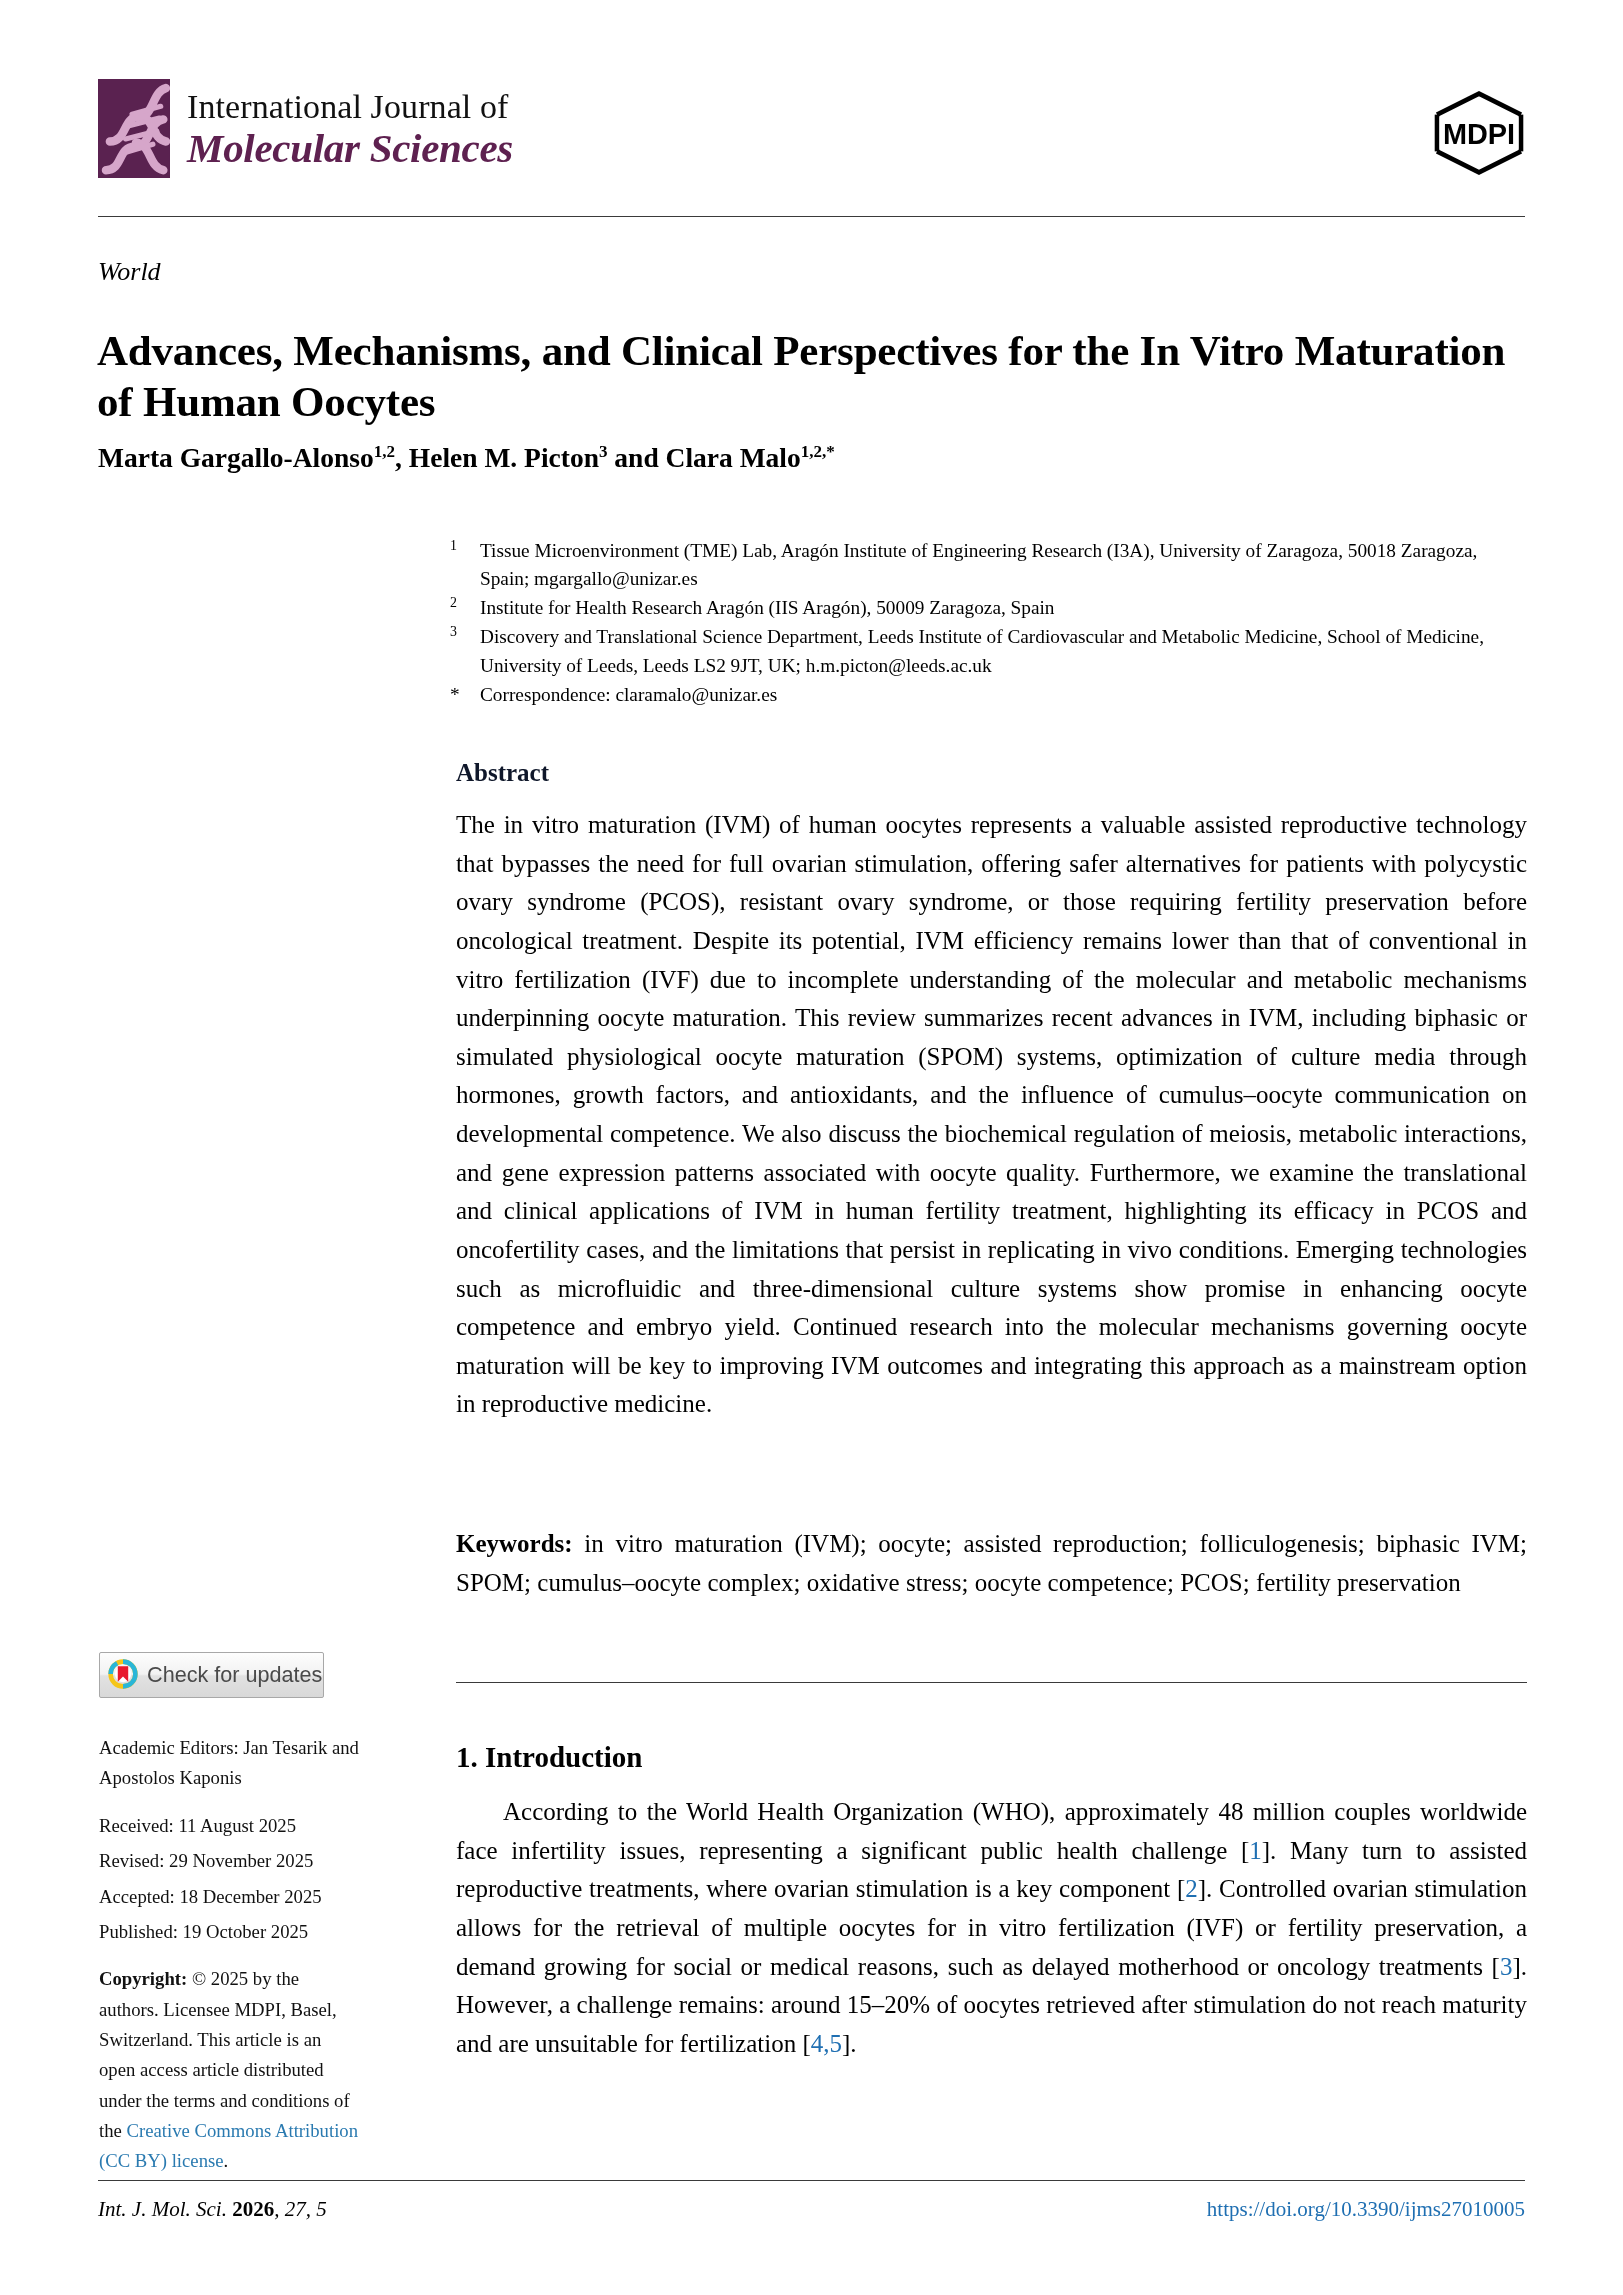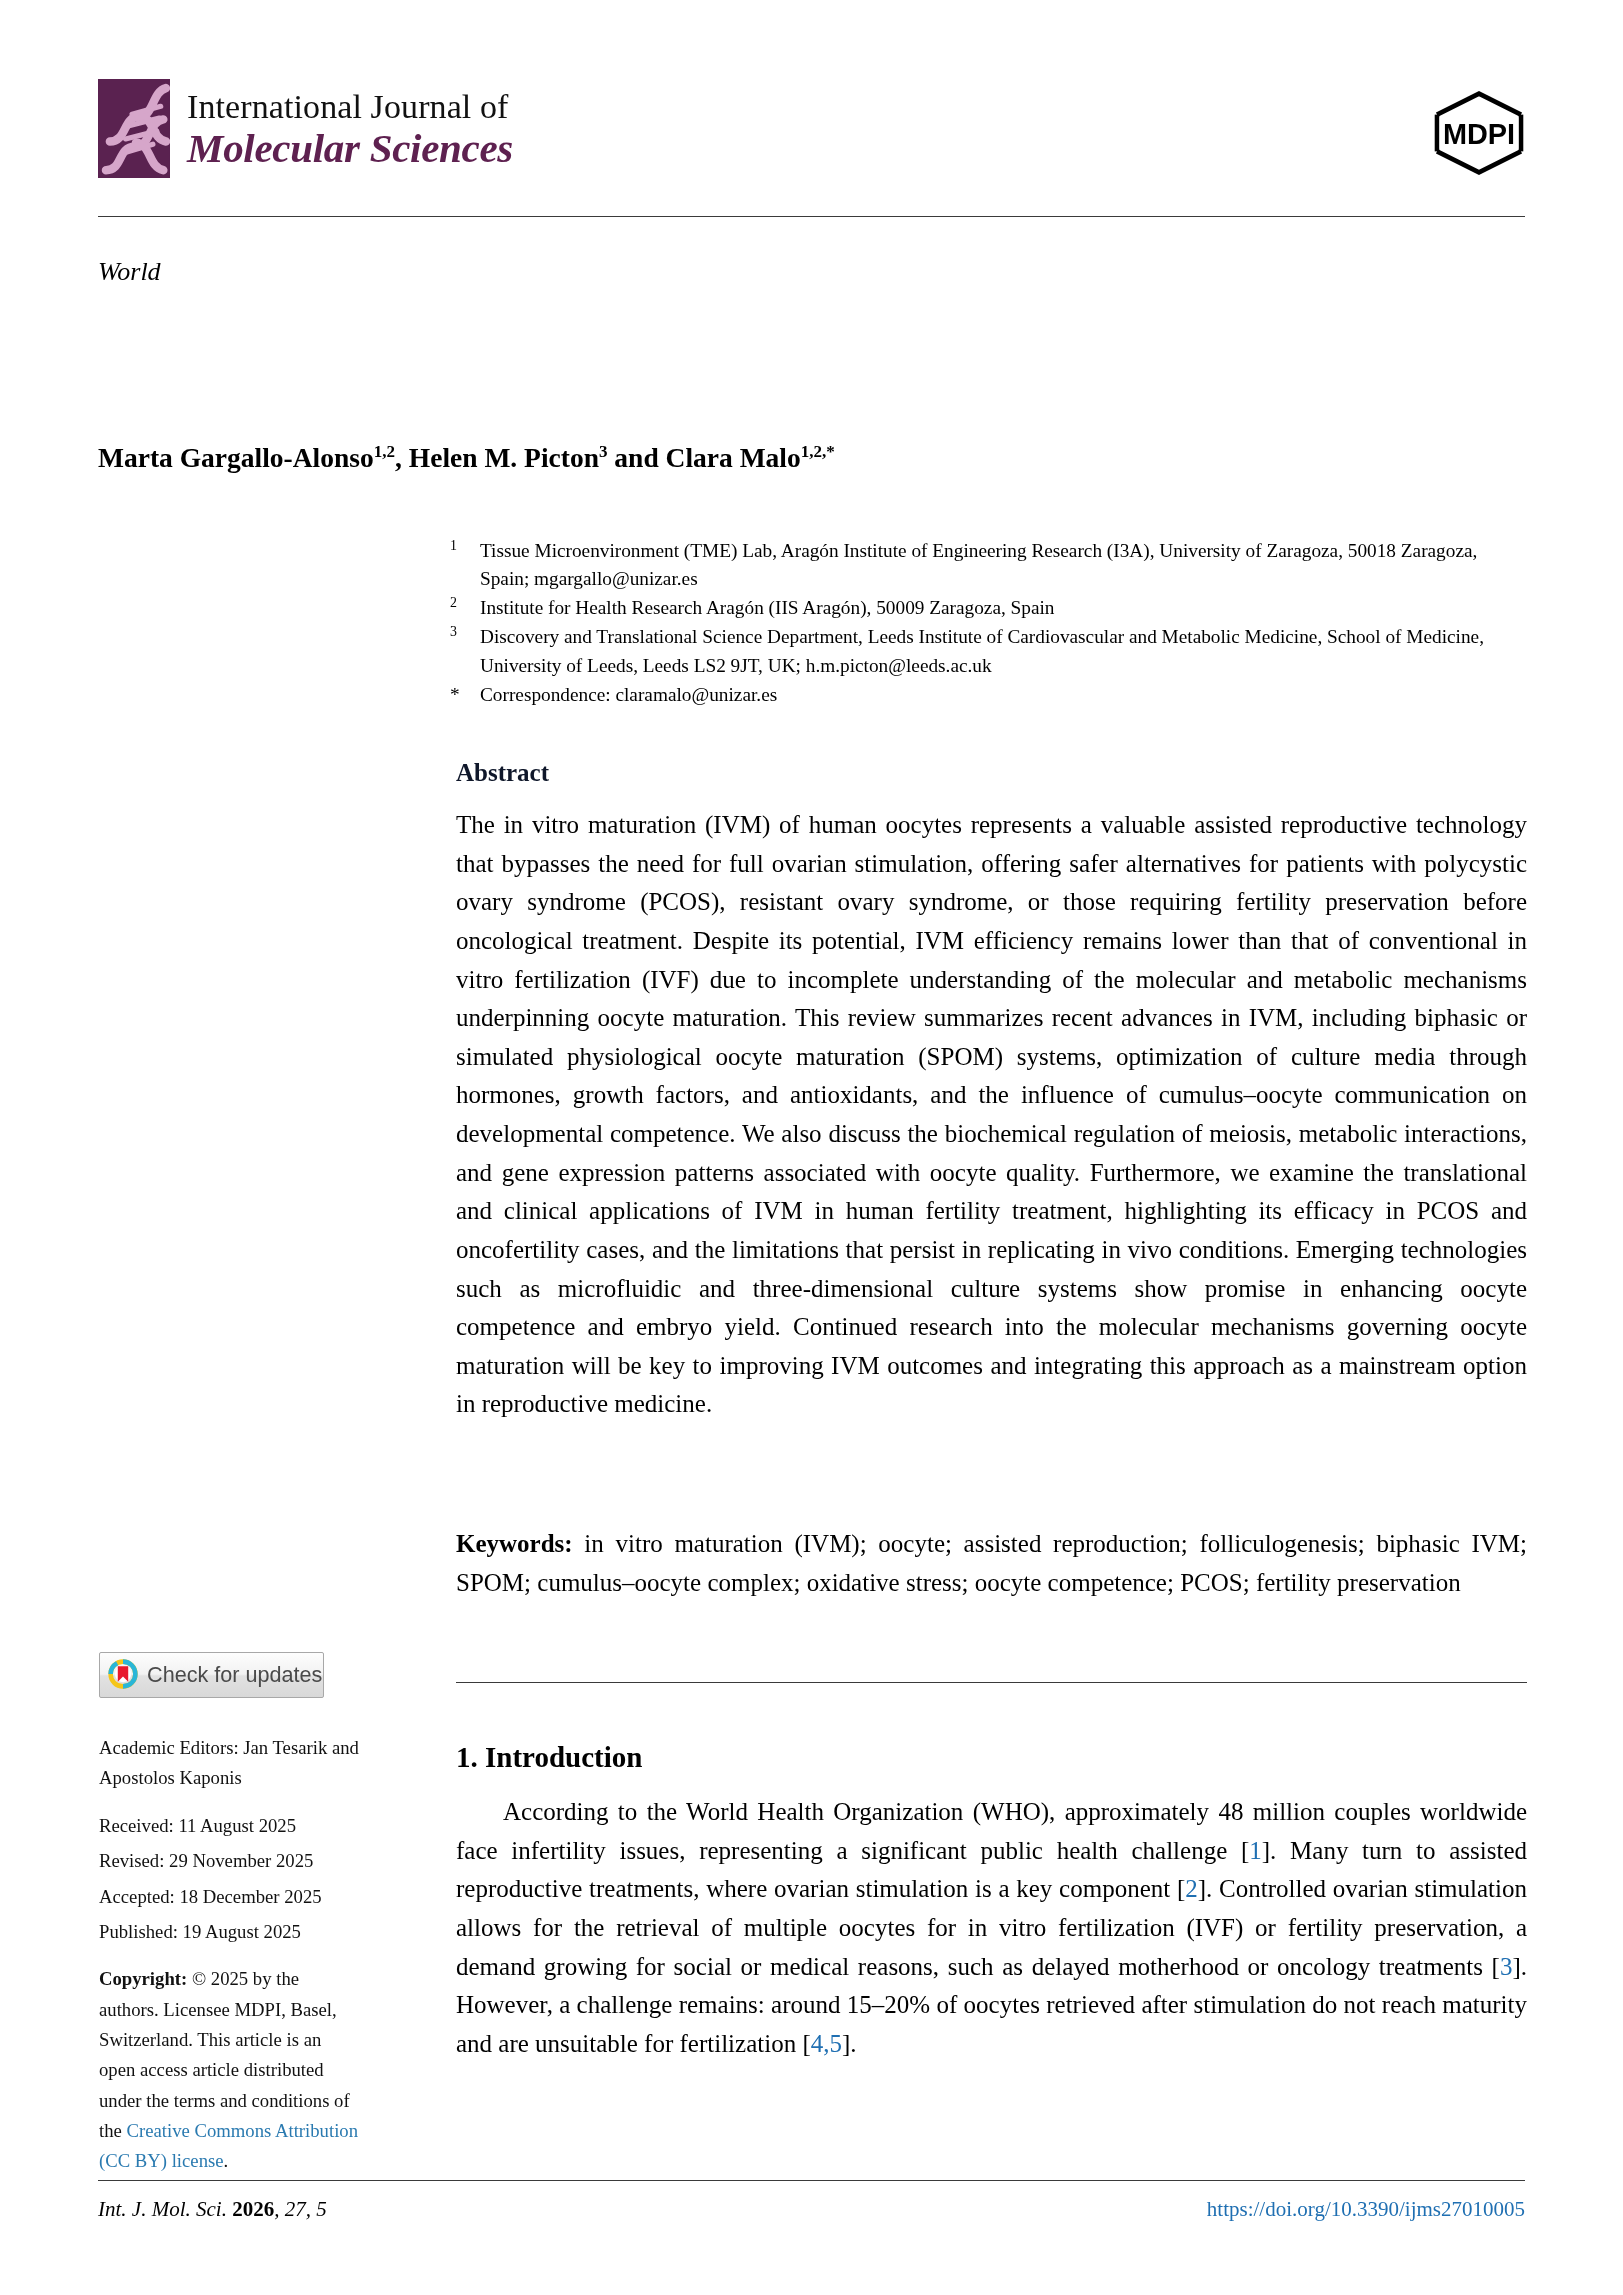--- a/index.html
+++ b/index.html
@@ -316,20 +316,21 @@
         <rect x="10" y="40" width="120" height="48" fill="#ffffff"></rect>
         <text x="70" y="80" text-anchor="middle" font-family="Liberation Sans, DejaVu Sans, sans-serif" font-size="44" font-weight="bold" fill="#000000">MDPI</text>
       </svg>
     </div>
   </div>
 
   <div class="rule-top"></div>
 
   <div class="article-type">World</div>
 
+  <h1 class="paper-title">Advances, Mechanisms, and Clinical Perspectives for the In Vitro Maturation of Human Oocytes</h1>
 
   <div class="authors">
     <span>Marta Gargallo-Alonso</span><sup>1,2</sup>, <span>Helen M. Picton</span><sup>3</sup> and <span>Clara Malo</span><sup>1,2,*</sup>
   </div>
 
   <div class="affiliations">
     <div class="aff-row">
       <div class="aff-marker"><sup>1</sup></div>
       <div class="aff-text">Tissue Microenvironment (TME) Lab, Aragón Institute of Engineering Research (I3A), University of Zaragoza, 50018 Zaragoza, Spain; mgargallo@unizar.es</div>
     </div>
@@ -373,21 +374,21 @@
       </svg>
     </span>
     <span class="crossmark-label">Check for updates</span>
   </div>
 
   <div class="sidebar">
     <div class="blk">Academic Editors: Jan Tesarik and Apostolos Kaponis</div>
     <div class="blk tight">Received: 11 August 2025</div>
     <div class="blk tight">Revised: 29 November 2025</div>
     <div class="blk tight">Accepted: 18 December 2025</div>
-    <div class="blk">Published: 19 August 2025</div>
+    <div class="blk">Published: 19 October 2025</div>
     <div class="blk">
       <b>Copyright:</b><span> © 2025 by the authors. Licensee MDPI, Basel, Switzerland. This article is an open access article distributed under the terms and conditions of the </span><a class="link">Creative Commons Attribution (CC BY) license</a><span>.</span>
     </div>
   </div>
 
   <div class="rule-bottom"></div>
   <div class="footer-left"><span>Int. J. Mol. Sci.</span> <b>2026</b><span>, 27, 5</span></div>
   <a class="footer-right">https://doi.org/10.3390/ijms27010005</a>
 
 </div>

